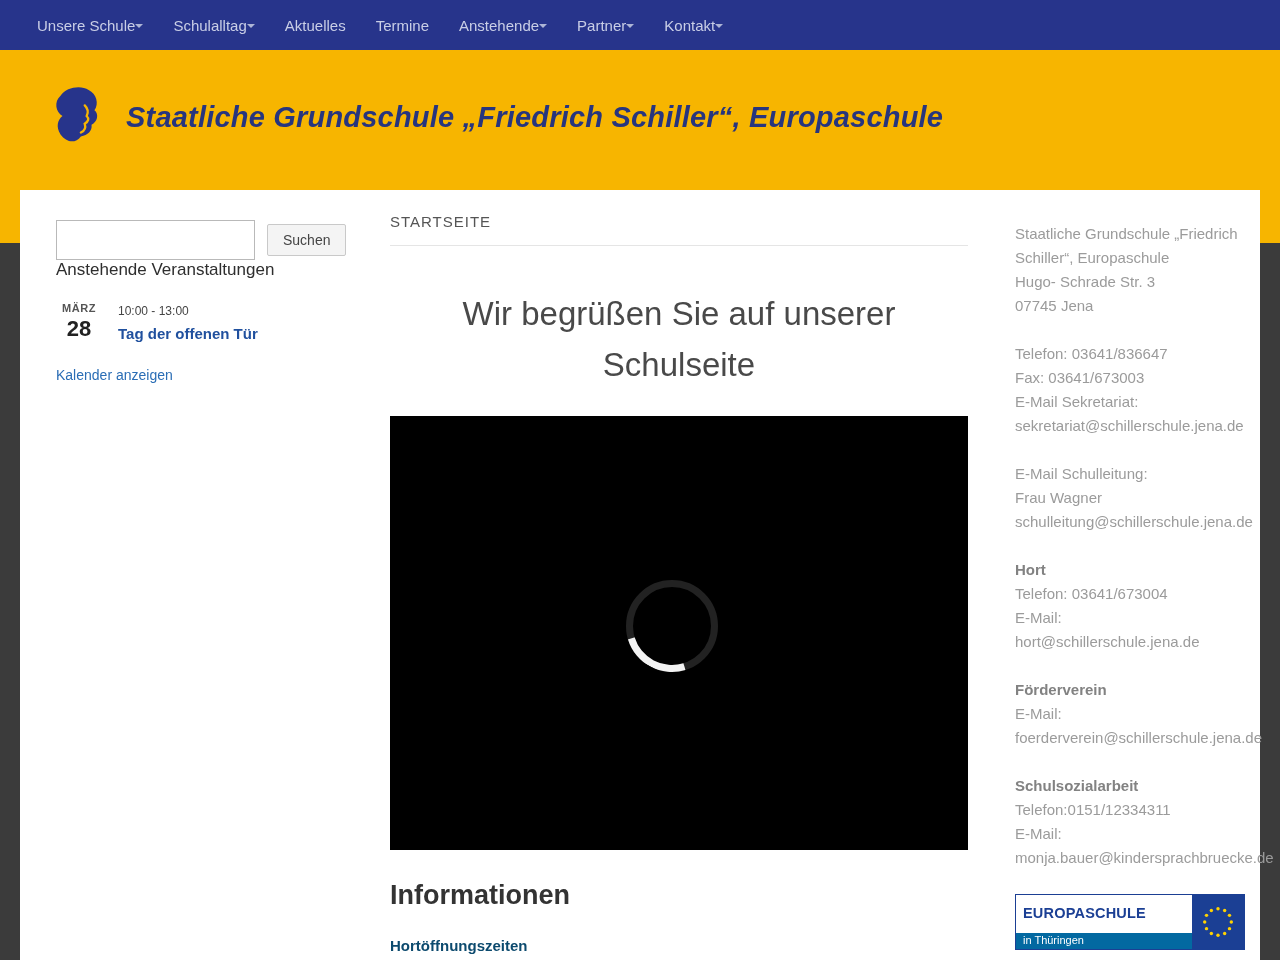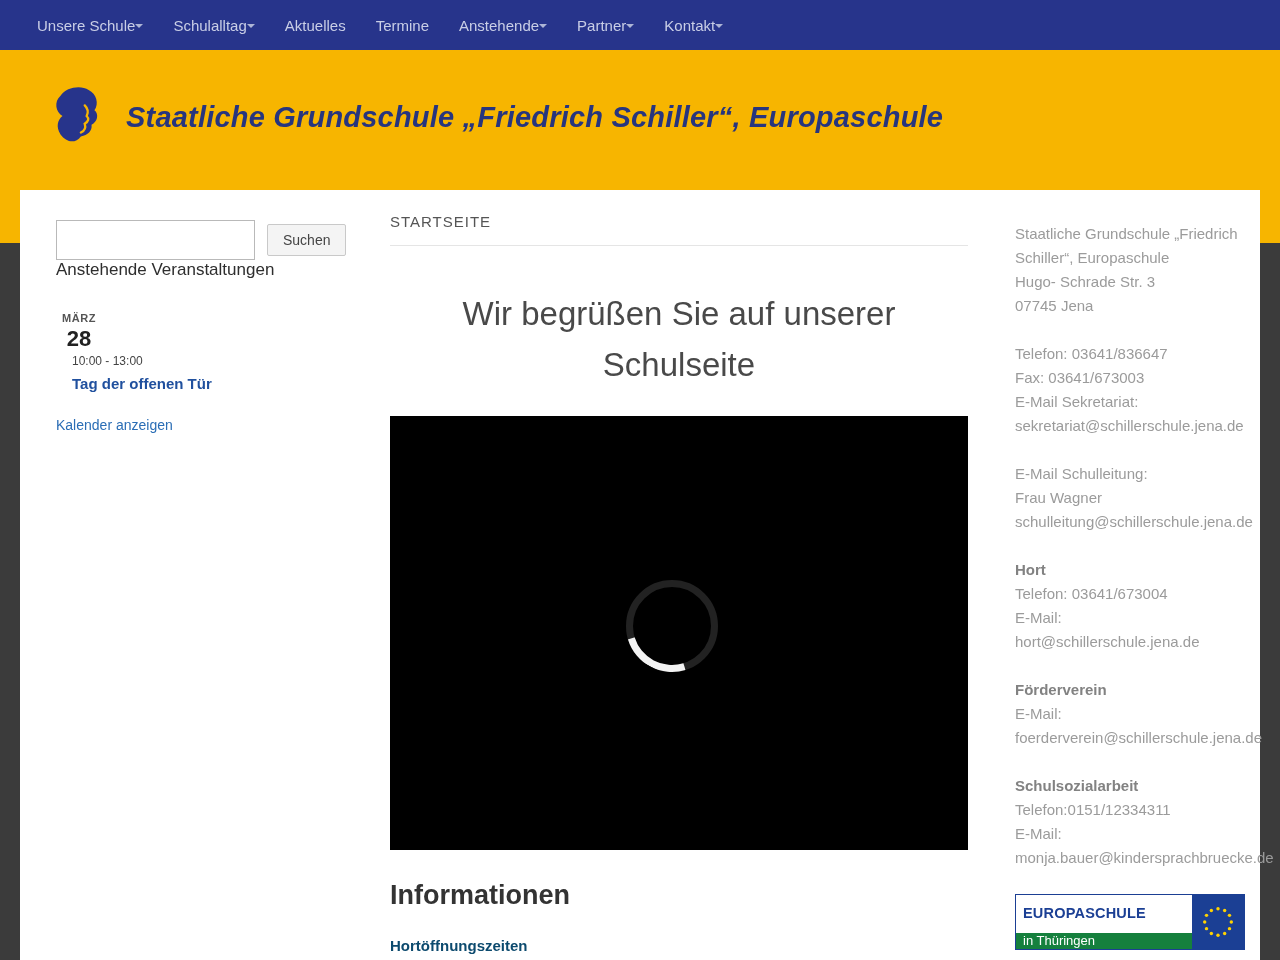--- a/index.html
+++ b/index.html
@@ -22,21 +22,21 @@
   
   .page { margin:-53px 20px 0 20px; background:#ffffff; display:flex; min-height:830px; }
 
   
   .left { width:338px; flex:0 0 338px; padding:30px 16px 0 36px; }
   .searchrow { display:flex; align-items:center; }
   .search-input { width:224px; height:40px; border:1px solid #b9b9b9; background:#fff; padding:0 8px; font-size:14px; }
   .search-btn { height:32px; margin-left:12px; padding:0 15px; font-size:14px; color:#444;
                 background:#f4f4f4; border:1px solid #c9c9c9; border-radius:2px; cursor:pointer; }
   .events-heading { font-size:17px; font-weight:400; color:#2e2e2e; }
-  .event { display:flex; margin-top:32px;flex-direction:column; }
+  .event { display:flex; margin-top:22px; }
   .event .date { text-align:center; width:46px; }
   .event .month { font-size:11px; font-weight:bold; color:#555; letter-spacing:.5px; }
   .event .day { font-size:22px; font-weight:bold; color:#222; margin-top:2px; }
   .event .info { margin-left:16px; }
   .event .time { font-size:12px; color:#444; margin-top:2px; }
   .event .etitle { display:inline-block; margin-top:7px; font-size:15px; font-weight:bold;
                    color:#20509e; text-decoration:none; cursor:pointer; }
   .calendar-link { display:inline-block; margin-top:24px; font-size:14px; color:#2a6db5;
                    text-decoration:none; cursor:pointer; }
 
@@ -60,21 +60,21 @@
            color:#9b9b9b; line-height:1.6; }
   .right .block { margin-bottom:24px; }
   .right .bhead { font-weight:bold; color:#828282; }
 
   
   .badge { margin-top:16px; width:230px; height:56px; display:flex; border:1px solid #1b3f94;
            background:#fff; cursor:pointer; }
   .badge .bleft { flex:1 1 auto; display:flex; flex-direction:column; }
   .badge .brow1 { flex:1; display:flex; align-items:center; padding-left:7px;
                   color:#1b3f94; font-size:14.5px; font-weight:bold; letter-spacing:.2px; }
-  .badge .brow2 { height:16px; background:#15803d; color:#fff; font-size:13px;
+  .badge .brow2 { height:16px; background:#0369a1; color:#fff; font-size:11px;
                   display:flex; align-items:center; padding-left:7px; }
   .badge .bright { width:52px; background:#1b3f94; display:flex; align-items:center; justify-content:center; }
 </style>
 </head>
 <body>
 
 <nav class="topnav">
   <a>
       <span>Unsere Schule</span>
       <span class="caret"></span>

